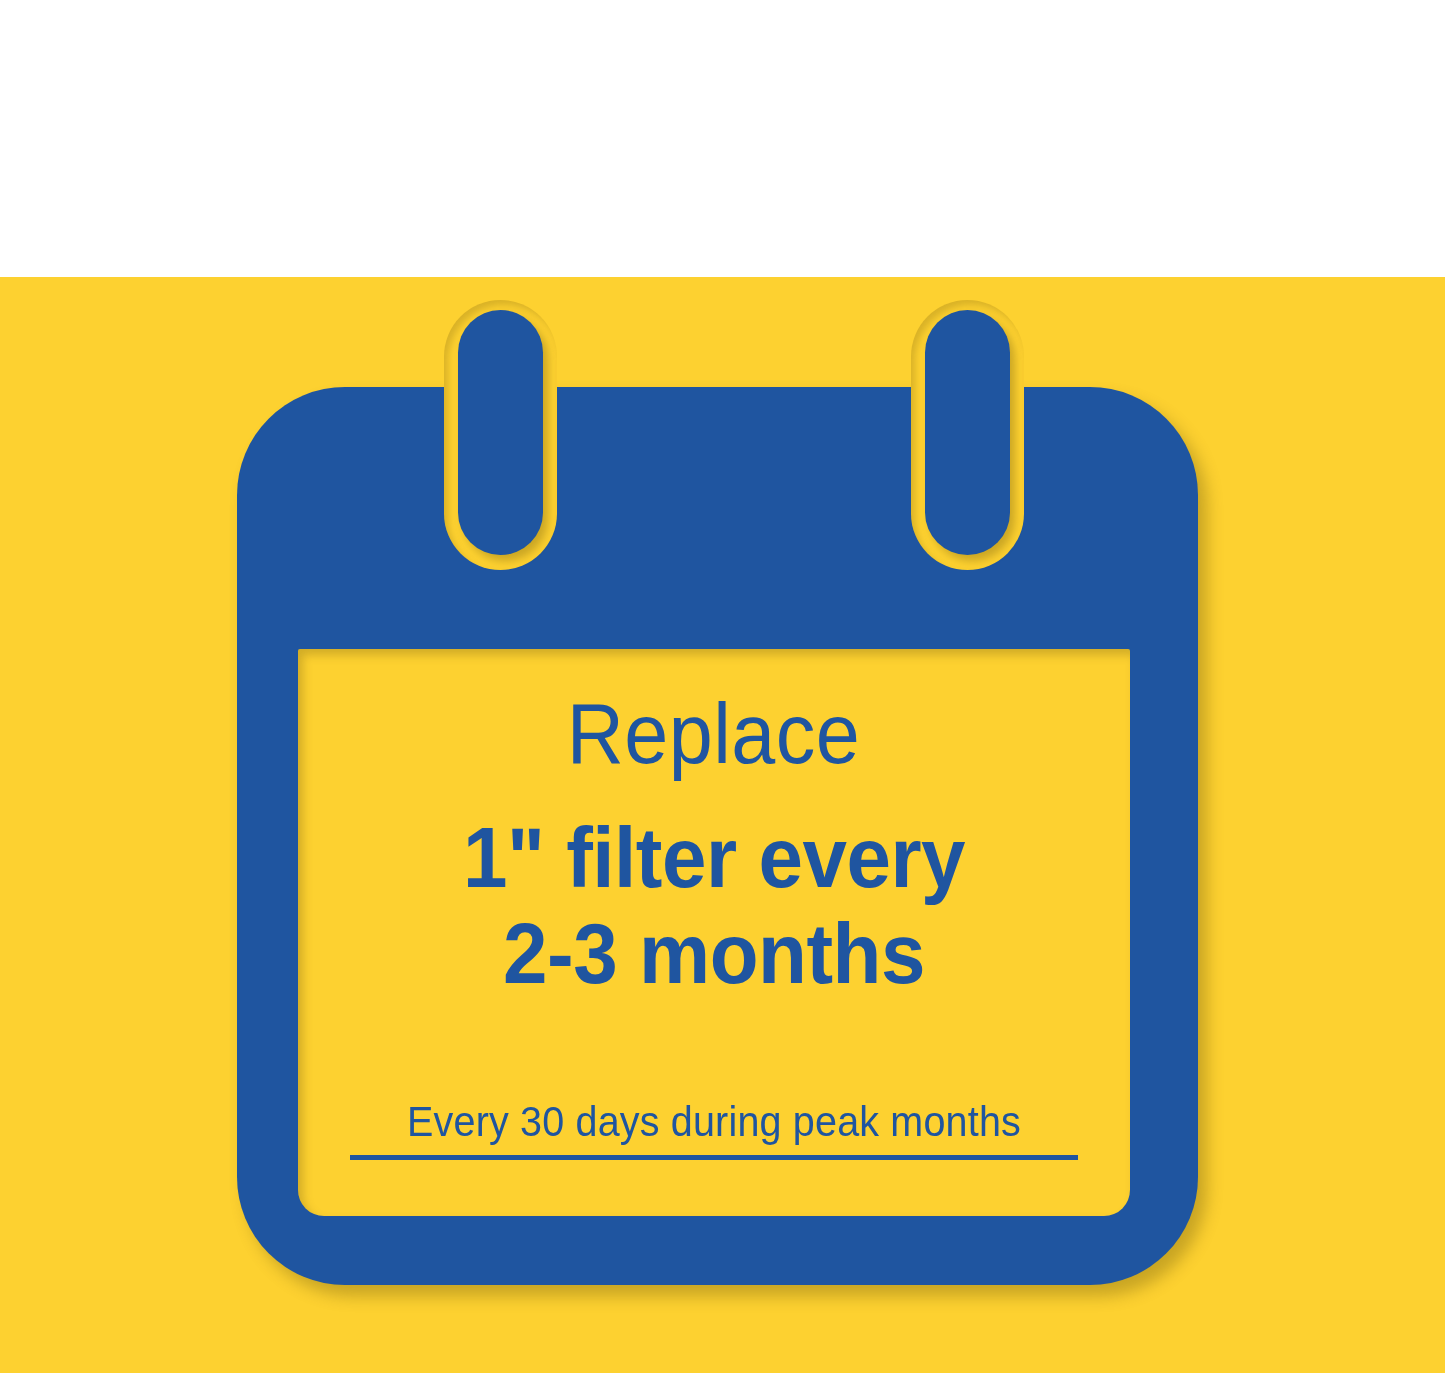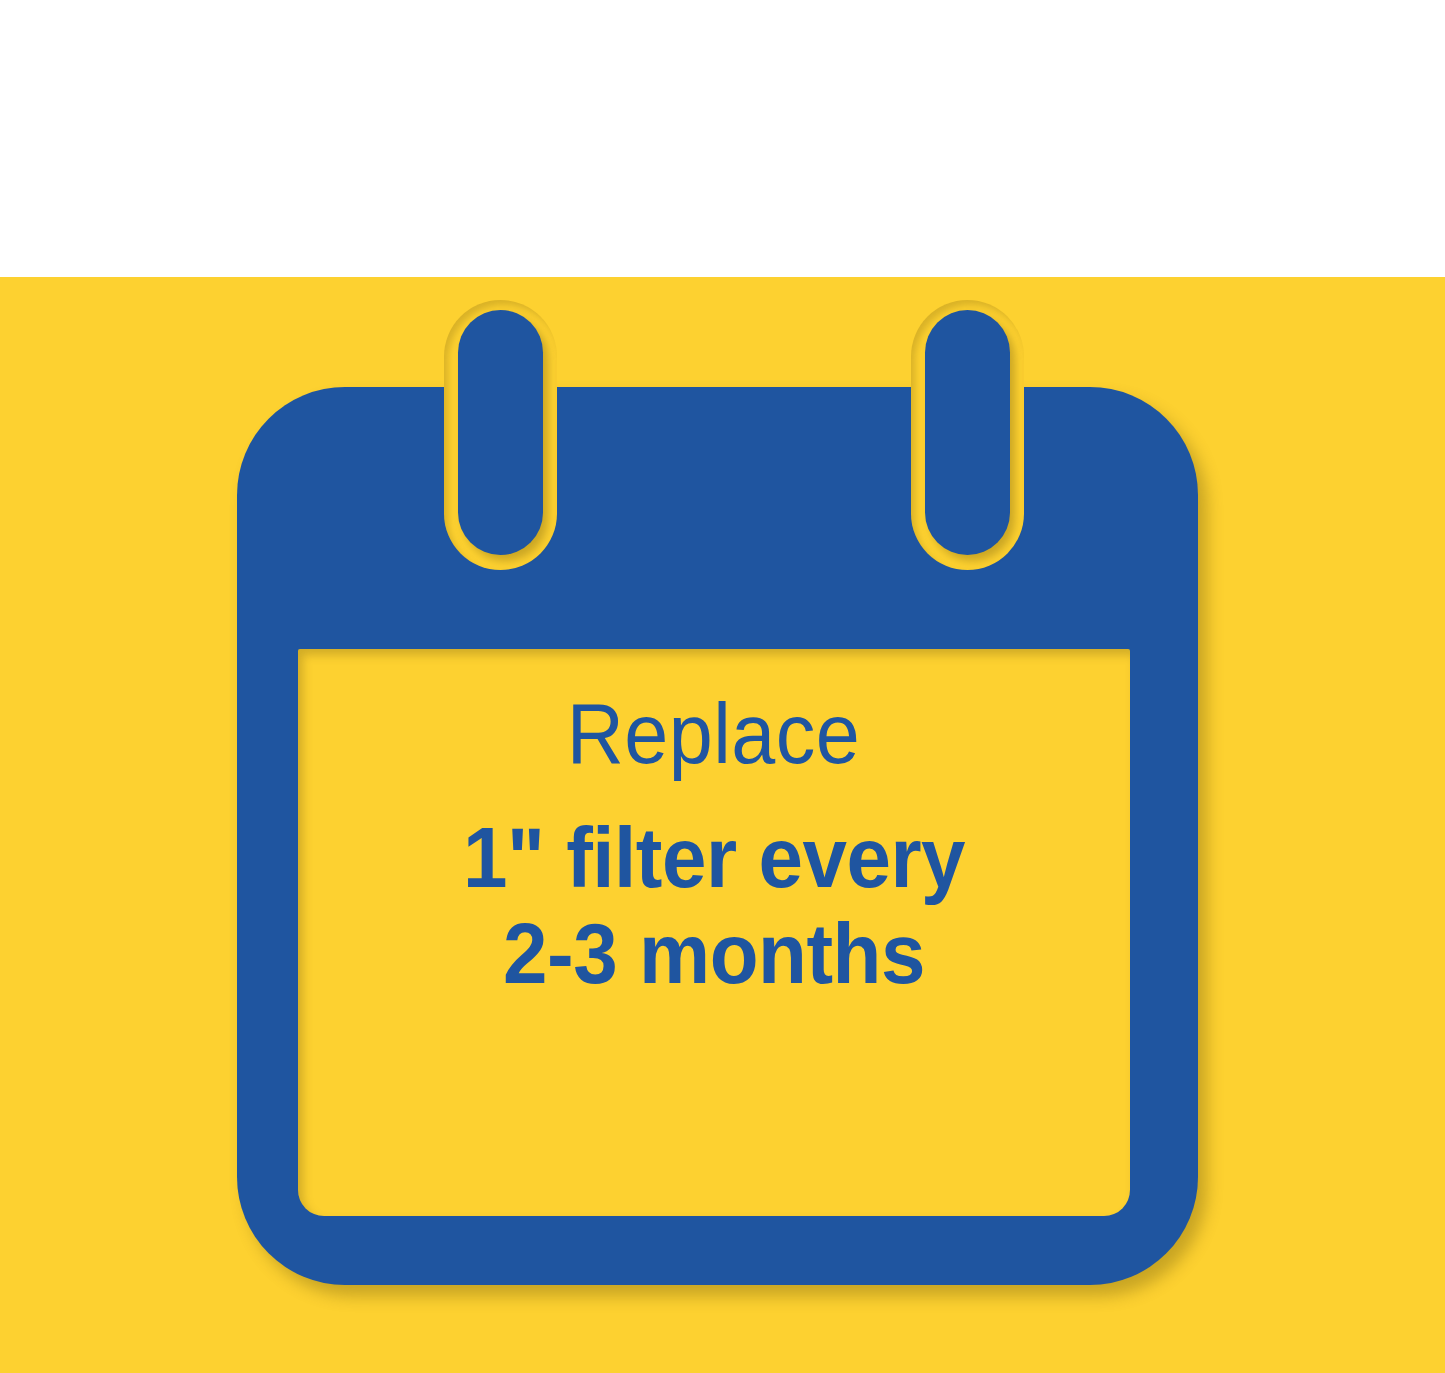--- a/index.html
+++ b/index.html
@@ -191,18 +191,22 @@
 
       <div class="cal-page">
 
         <div class="replace-word">Replace</div>
 
         <div class="main-lines">
           <div class="main-line">1" filter every</div>
           <div class="main-line">2-3 months</div>
         </div>
 
+        <div class="note-block">
+          <div class="note-text">Every 30 days during peak months</div>
+          <div class="note-rule"></div>
+        </div>
 
       </div>
     </div>
 
   </div>
 </div>
 
 </body></html>

